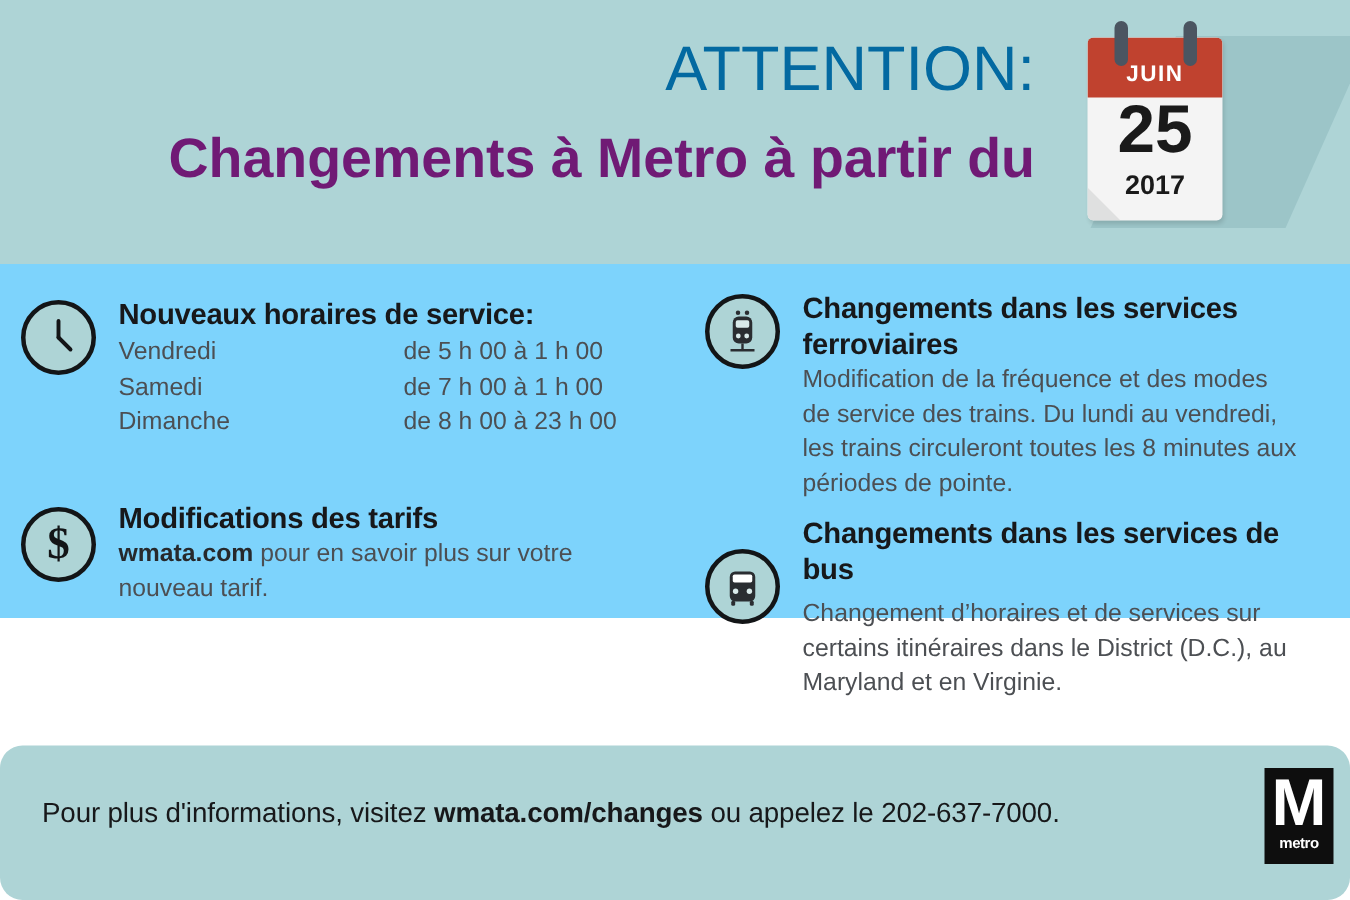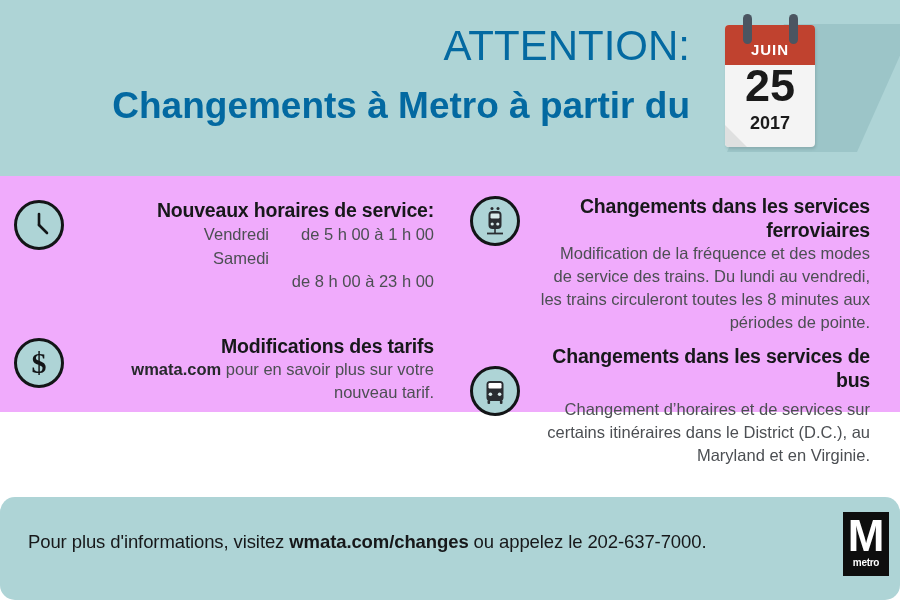--- a/index.html
+++ b/index.html
@@ -46,21 +46,21 @@
     letter-spacing: 0px;
     color: #0369a1;
     line-height: 52px;
     white-space: nowrap;
   }
 
   .subtitle-line {
     font-family: "Liberation Sans", sans-serif;
     font-weight: 700;
     font-size: 37px;
-    color: #0369a1;
+    color: #701a75;
     line-height: 52px;
     white-space: nowrap;
     margin-top: 8px;
   }
 
   
   .calendar-wrap {
     position: absolute;
     left: 724px;
     top: 14px;
@@ -148,22 +148,21 @@
     background: #dfe0e0;
     clip-path: polygon(0 0, 0 100%, 100% 100%);
   }
 
   
   .body-area {
     position: absolute;
     left: 0; top: 176px;
     width: 900px;
     height: 236px;
-    background: #f0abfc;
-    text-align: right;
+    background: #7dd3fc;
   }
 
   .block { position: absolute; }
 
   .icon-circle {
     position: absolute;
     left: 0;
     width: 50px;
     height: 50px;
     border-radius: 50%;
@@ -293,22 +292,24 @@
       </div>
       <div class="block-text">
         <h2 class="block-title">Nouveaux horaires de service:</h2>
         <div class="sched">
           <div class="sched-row">
             <span class="sched-day">Vendredi</span>
             <span class="sched-hours">de 5 h 00 à 1 h 00</span>
           </div>
           <div class="sched-row">
             <span class="sched-day">Samedi</span>
+            <span class="sched-hours">de 7 h 00 à 1 h 00</span>
           </div>
           <div class="sched-row">
+            <span class="sched-day">Dimanche</span>
             <span class="sched-hours">de 8 h 00 à 23 h 00</span>
           </div>
         </div>
       </div>
     </div>
 
     <div class="block" style="left:14px; top:158px; width:420px;">
       <div class="icon-circle" style="top:4px;">
         <span style="font-weight:700; font-size:30px; color:#131517; line-height:30px; font-family:'Liberation Serif', serif;">$</span>
       </div>

